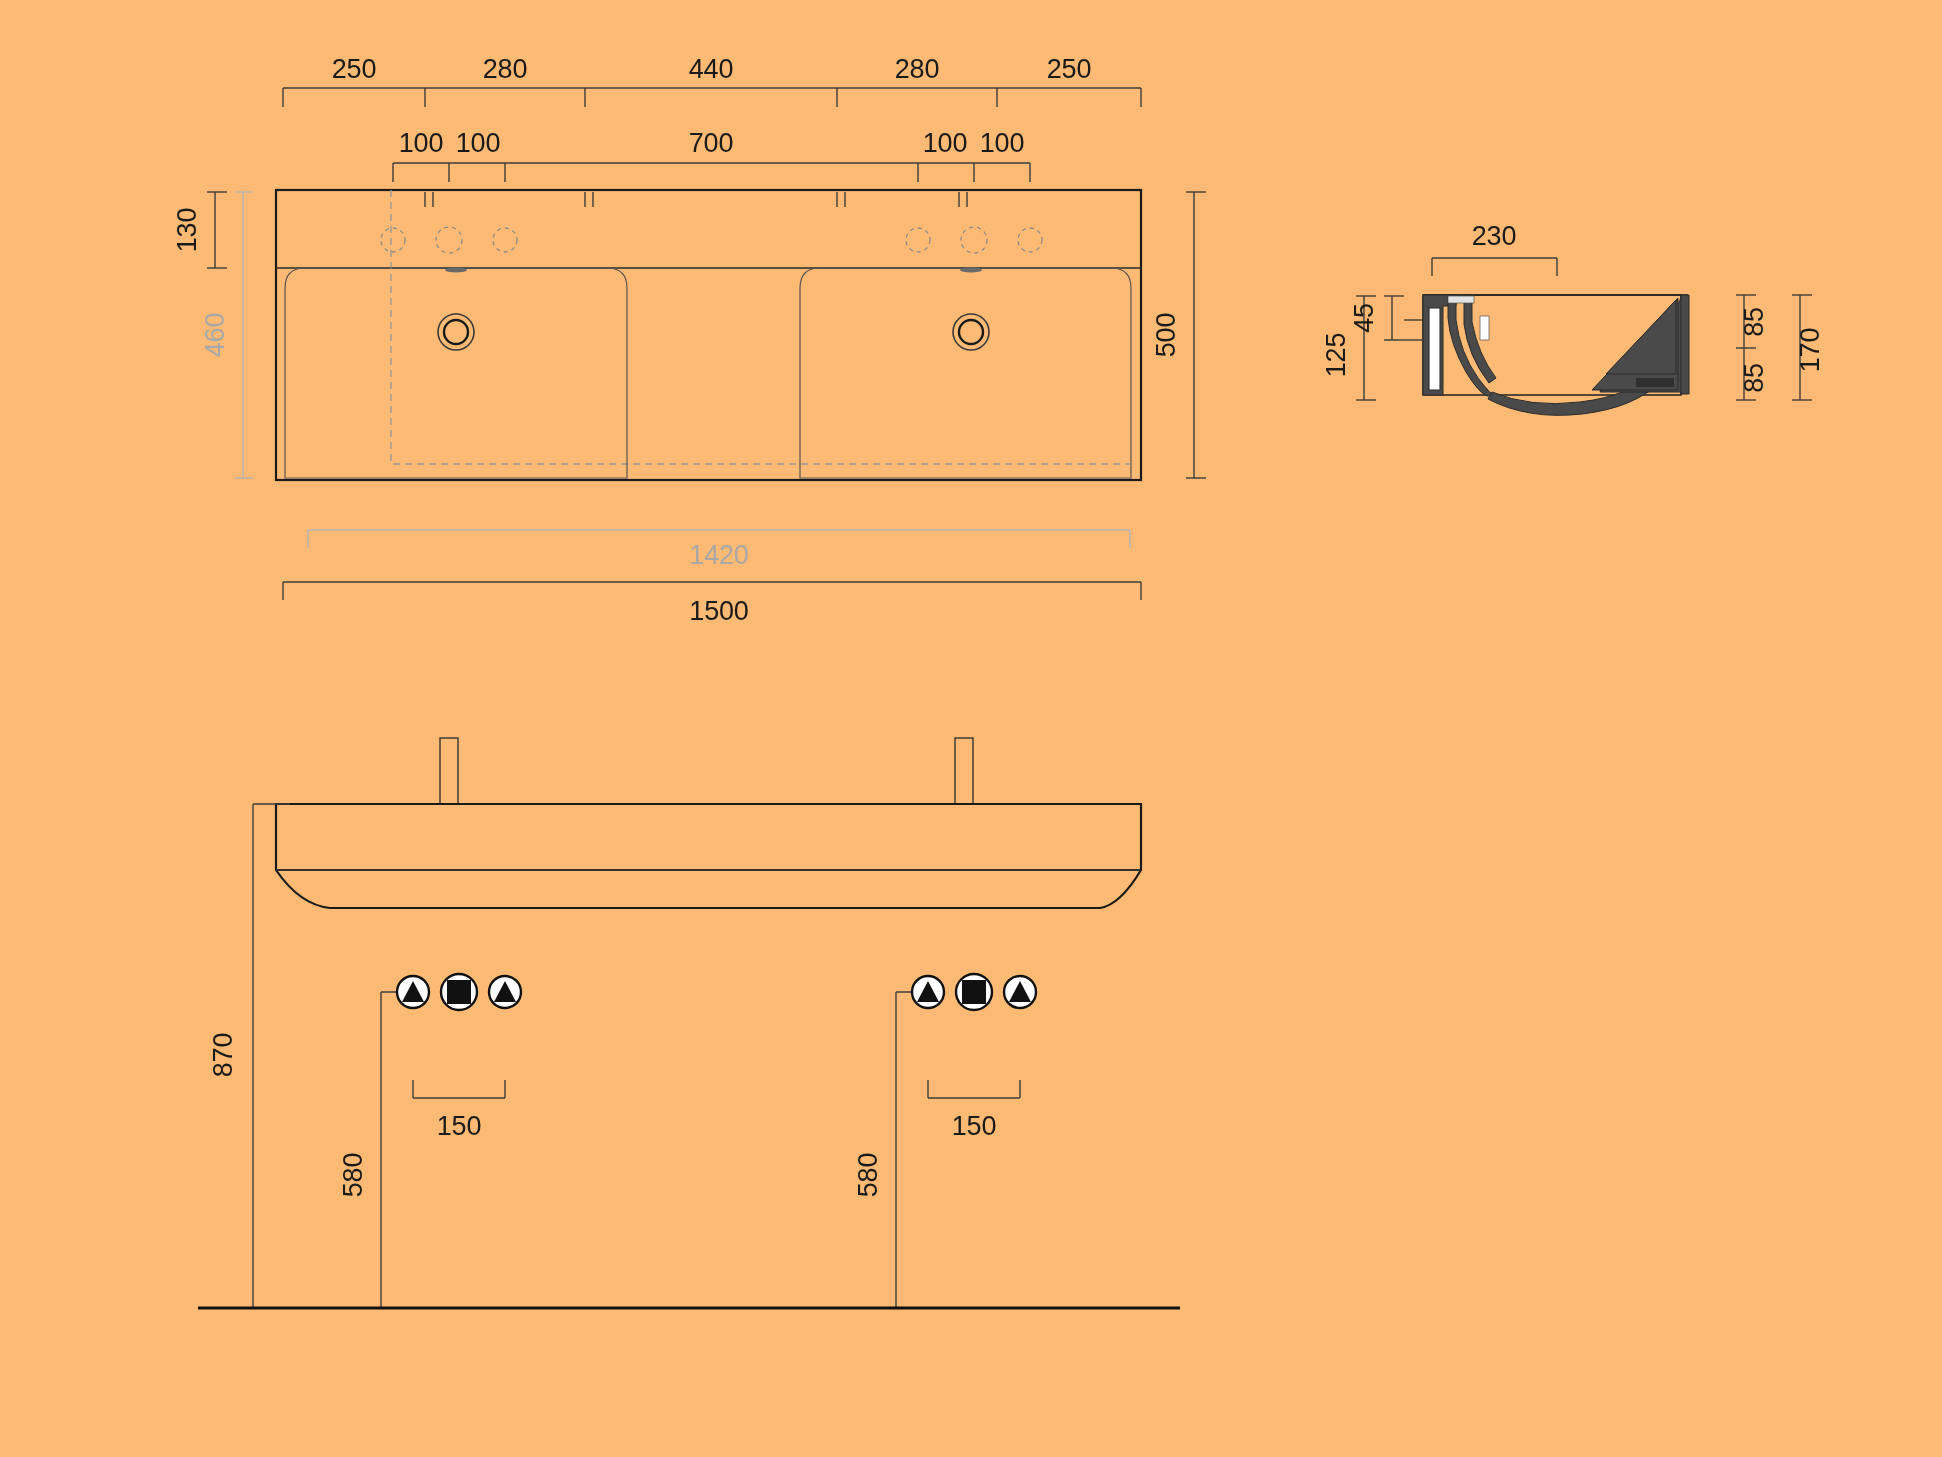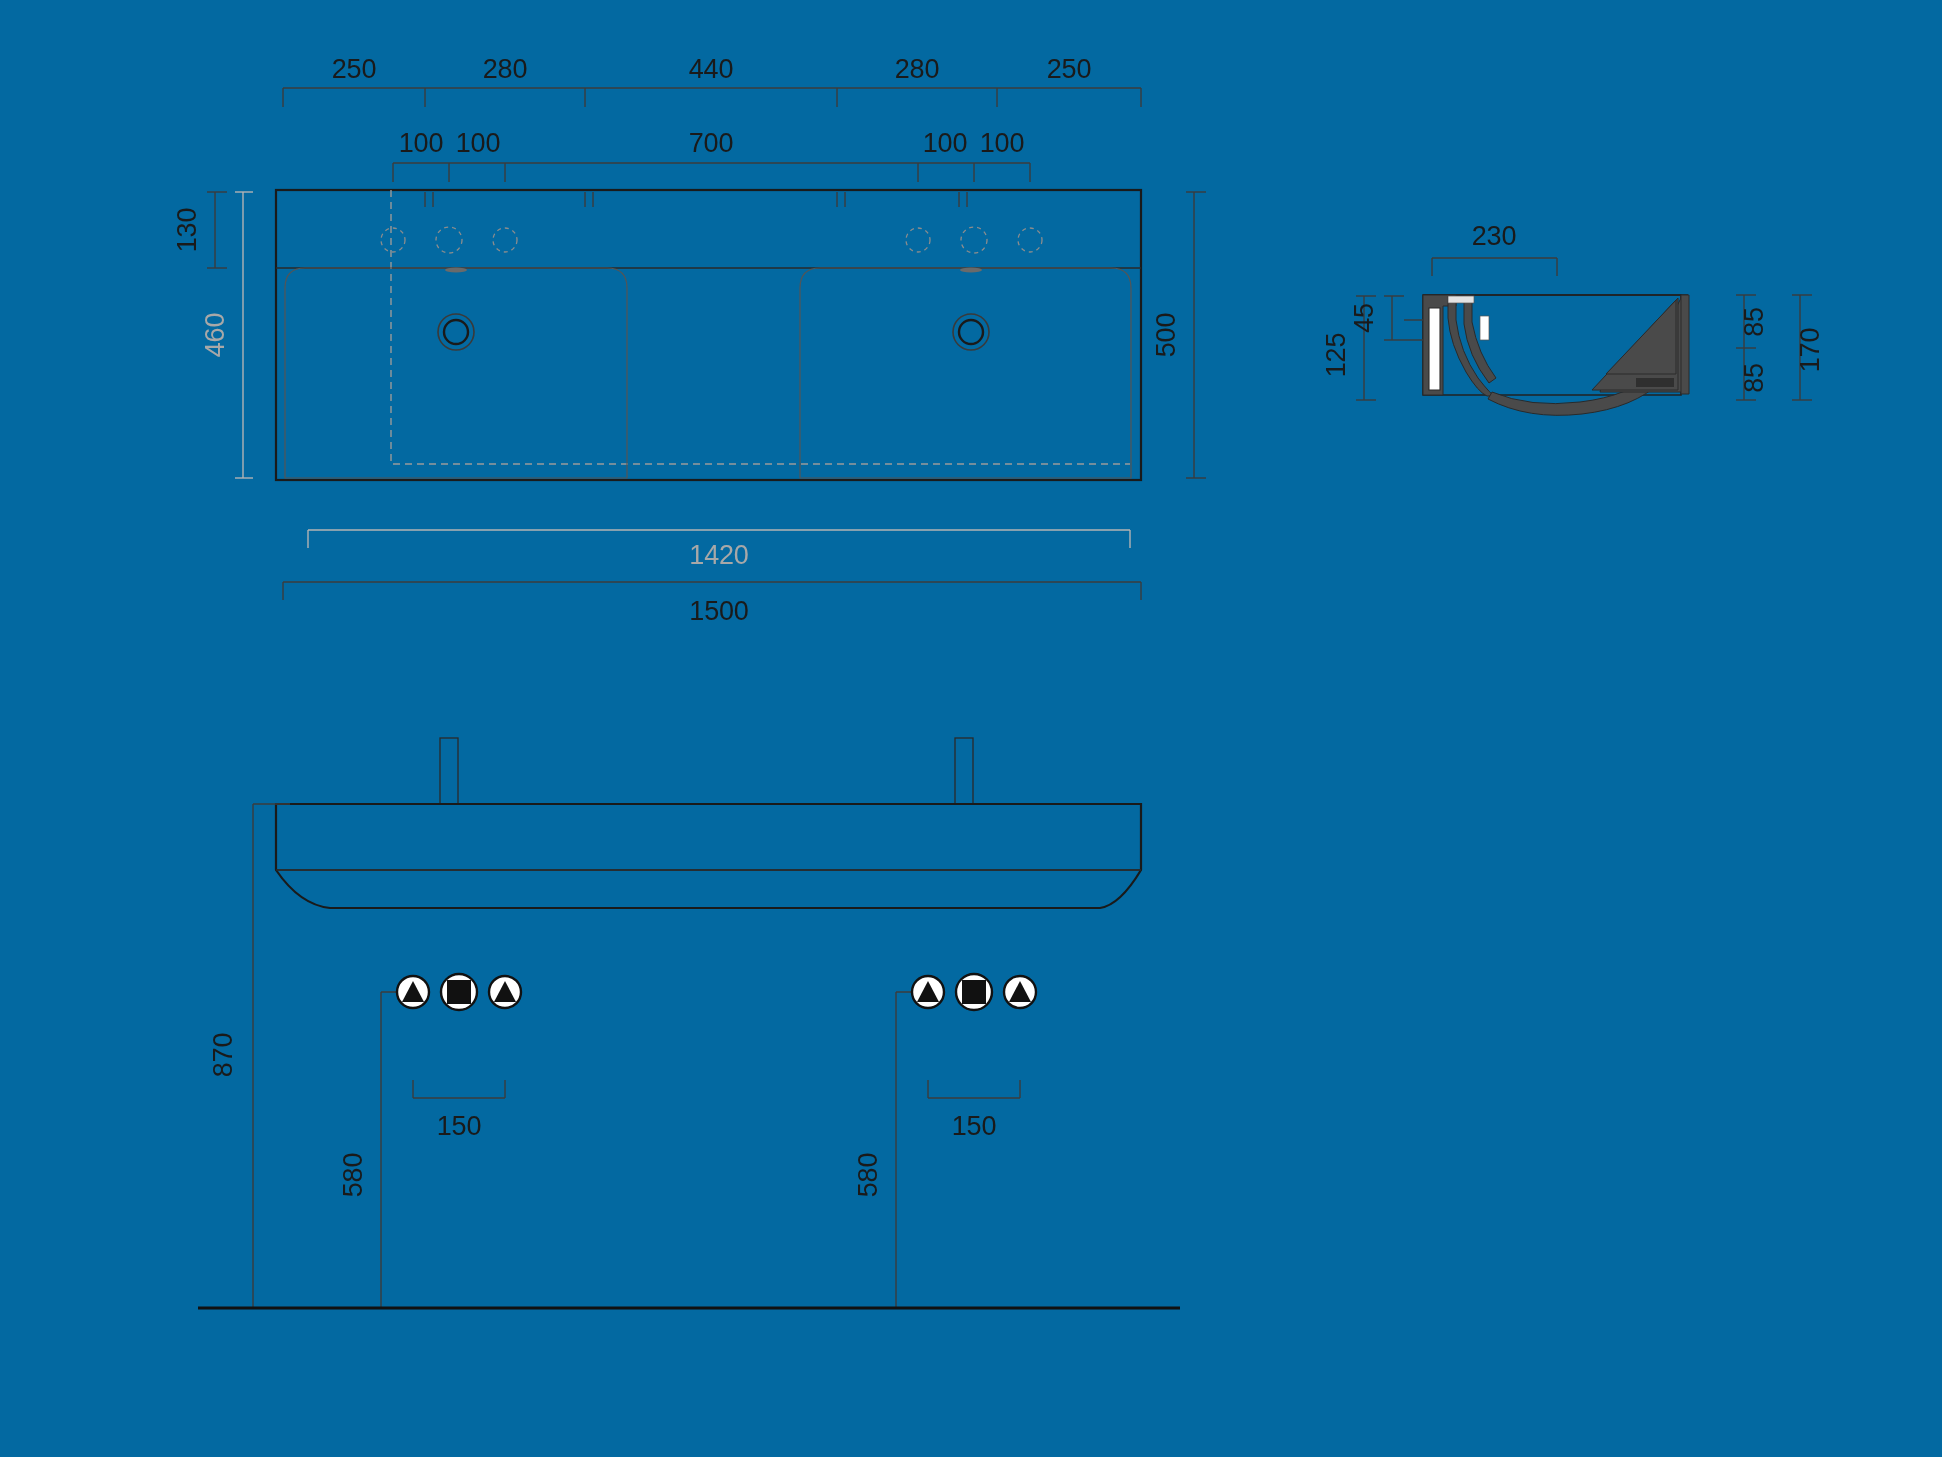--- a/index.html
+++ b/index.html
@@ -8,21 +8,21 @@
     padding: 0;
     background: #ffffff;
   }
   body {
     font-family: "Liberation Sans", sans-serif;
   }
   #sheet {
     position: relative;
     width: 1942px;
     height: 1457px;
-    background: #0369a1;
+    background: #fdba74;
     overflow: hidden;
   }
   svg.drawing {
     position: absolute;
     left: 0;
     top: 0;
     width: 1942px;
     height: 1457px;
   }
   

